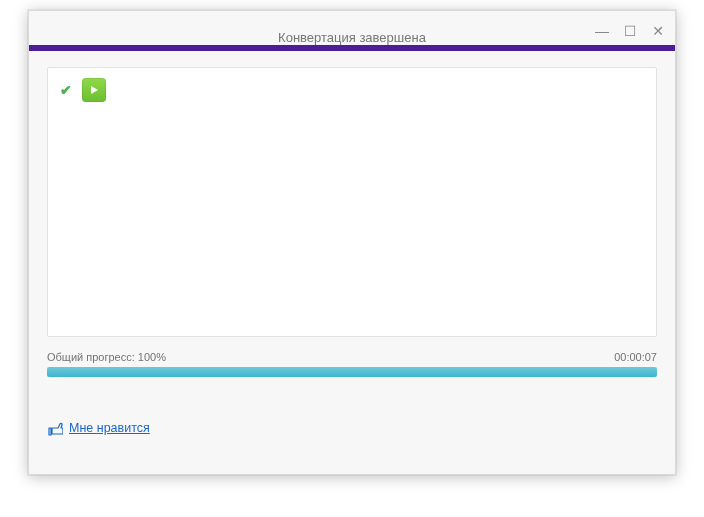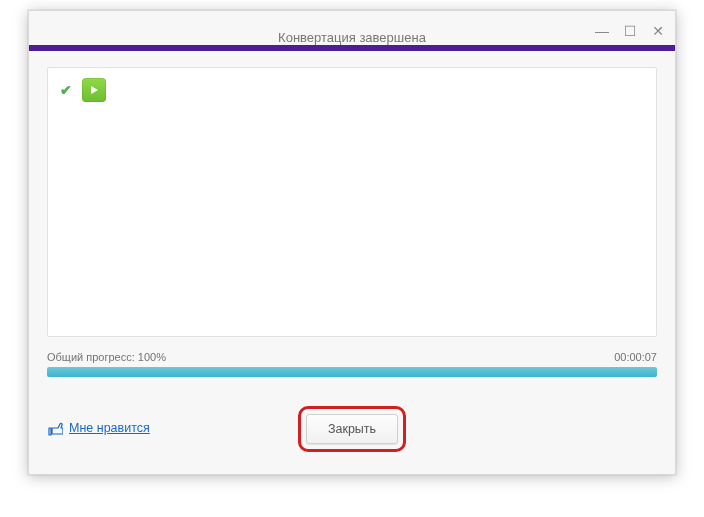--- a/index.html
+++ b/index.html
@@ -178,19 +178,16 @@
     <div class="footer">
       <div class="like-wrap">
         <span class="thumb-icon">
           <svg width="16" height="16" viewBox="0 0 16 16">
             <path d="M2 7h2v7H2zM5 7h6l2-4c.6-1.2 2.5-.3 2 1l-1 3h1c.6 0 1 .5 1 1v4c0 .6-.4 1-1 1H5z" fill="none" stroke="#1a66c7" stroke-width="1.2" stroke-linejoin="round"></path>
           </svg>
         </span>
         <span class="link">Мне нравится</span>
       </div>
 
-      <div class="close-highlight">
-        <button class="close-btn">Закрыть</button>
-      </div>
     </div>
 
   </div>
 </div>
 
 </body></html>

